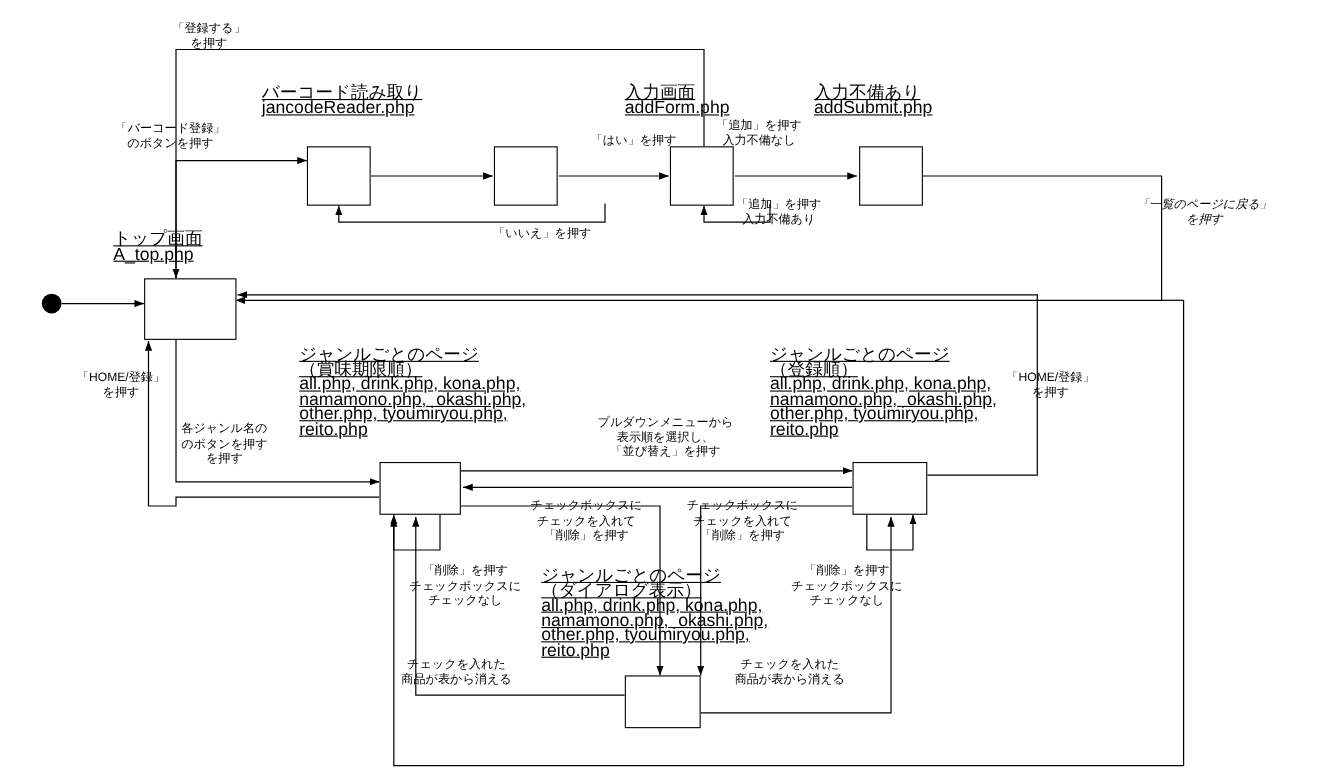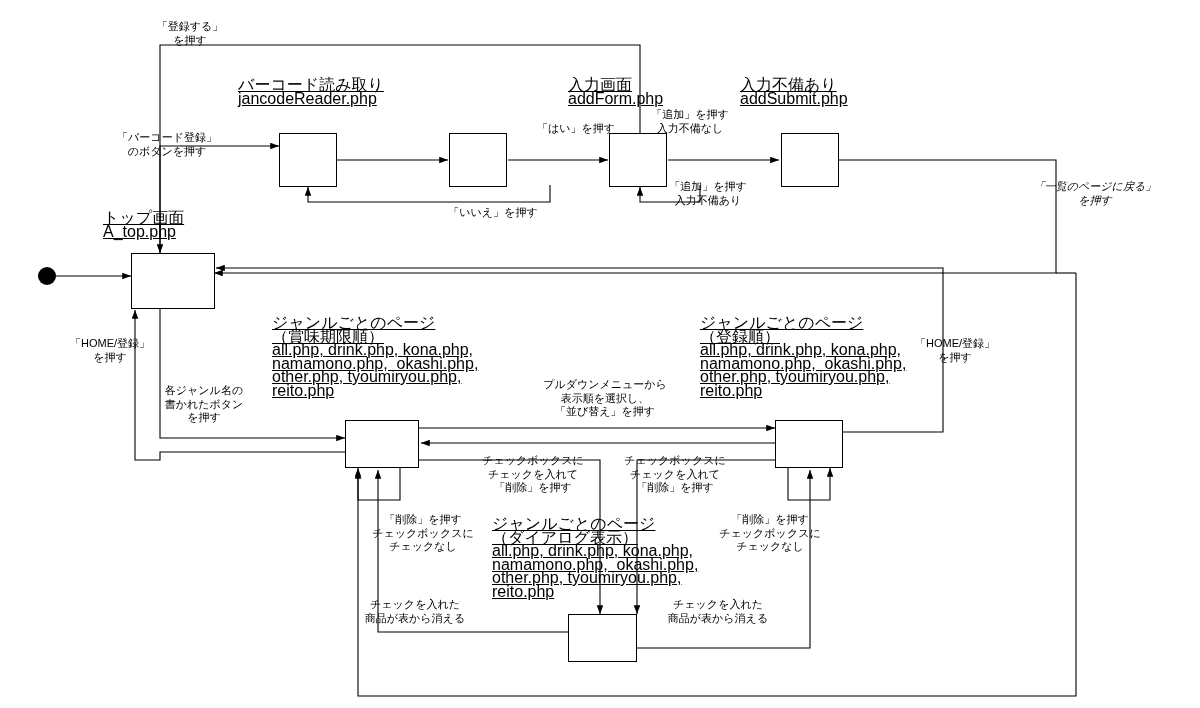--- a/index.html
+++ b/index.html
@@ -149,36 +149,36 @@
 reito.php</div>
   <div class="lbl" style="left:492px; top:517px; width:220px;">ジャンルごとのページ
 （ダイアログ表示）
 all.php, drink.php, kona.php,
 namamono.php,  okashi.php,
 other.php, tyoumiryou.php,
 reito.php</div>
 
   <div class="edge-lbl" style="left:120px; top:20px; width:140px;">「登録する」
 を押す</div>
-  <div class="edge-lbl" style="left:92px; top:111px; width:150px;margin-top:20px;">「バーコード登録」
+  <div class="edge-lbl" style="left:80px; top:111px; width:150px;">「バーコード登録」
 のボタンを押す</div>
   <div class="edge-lbl" style="left:516px; top:122px; width:120px;">「はい」を押す</div>
   <div class="edge-lbl" style="left:418px; top:206px; width:150px;">「いいえ」を押す</div>
   <div class="edge-lbl" style="left:625px; top:108px; width:130px;">「追加」を押す
 入力不備なし</div>
   <div class="edge-lbl" style="left:628px; top:180px; width:160px;">「追加」を押す
 入力不備あり</div>
   <div class="edge-lbl" style="left:1000px; top:180px; width:190px;font-style:italic;">「一覧のページに戻る」
 を押す</div>
   <div class="edge-lbl" style="left:40px; top:337px; width:140px;">「HOME/登録」
 を押す</div>
   <div class="edge-lbl" style="left:885px; top:337px; width:140px;">「HOME/登録」
 を押す</div>
   <div class="edge-lbl" style="left:134px; top:384px; width:140px;">各ジャンル名の
-書かれたボタン
+のボタンを押す
 を押す</div>
   <div class="edge-lbl" style="left:510px; top:378px; width:190px;">プルダウンメニューから
 表示順を選択し、
 「並び替え」を押す</div>
   <div class="edge-lbl" style="left:458px; top:454px; width:150px;">チェックボックスに
 チェックを入れて
 「削除」を押す</div>
   <div class="edge-lbl" style="left:600px; top:454px; width:150px;">チェックボックスに
 チェックを入れて
 「削除」を押す</div>

